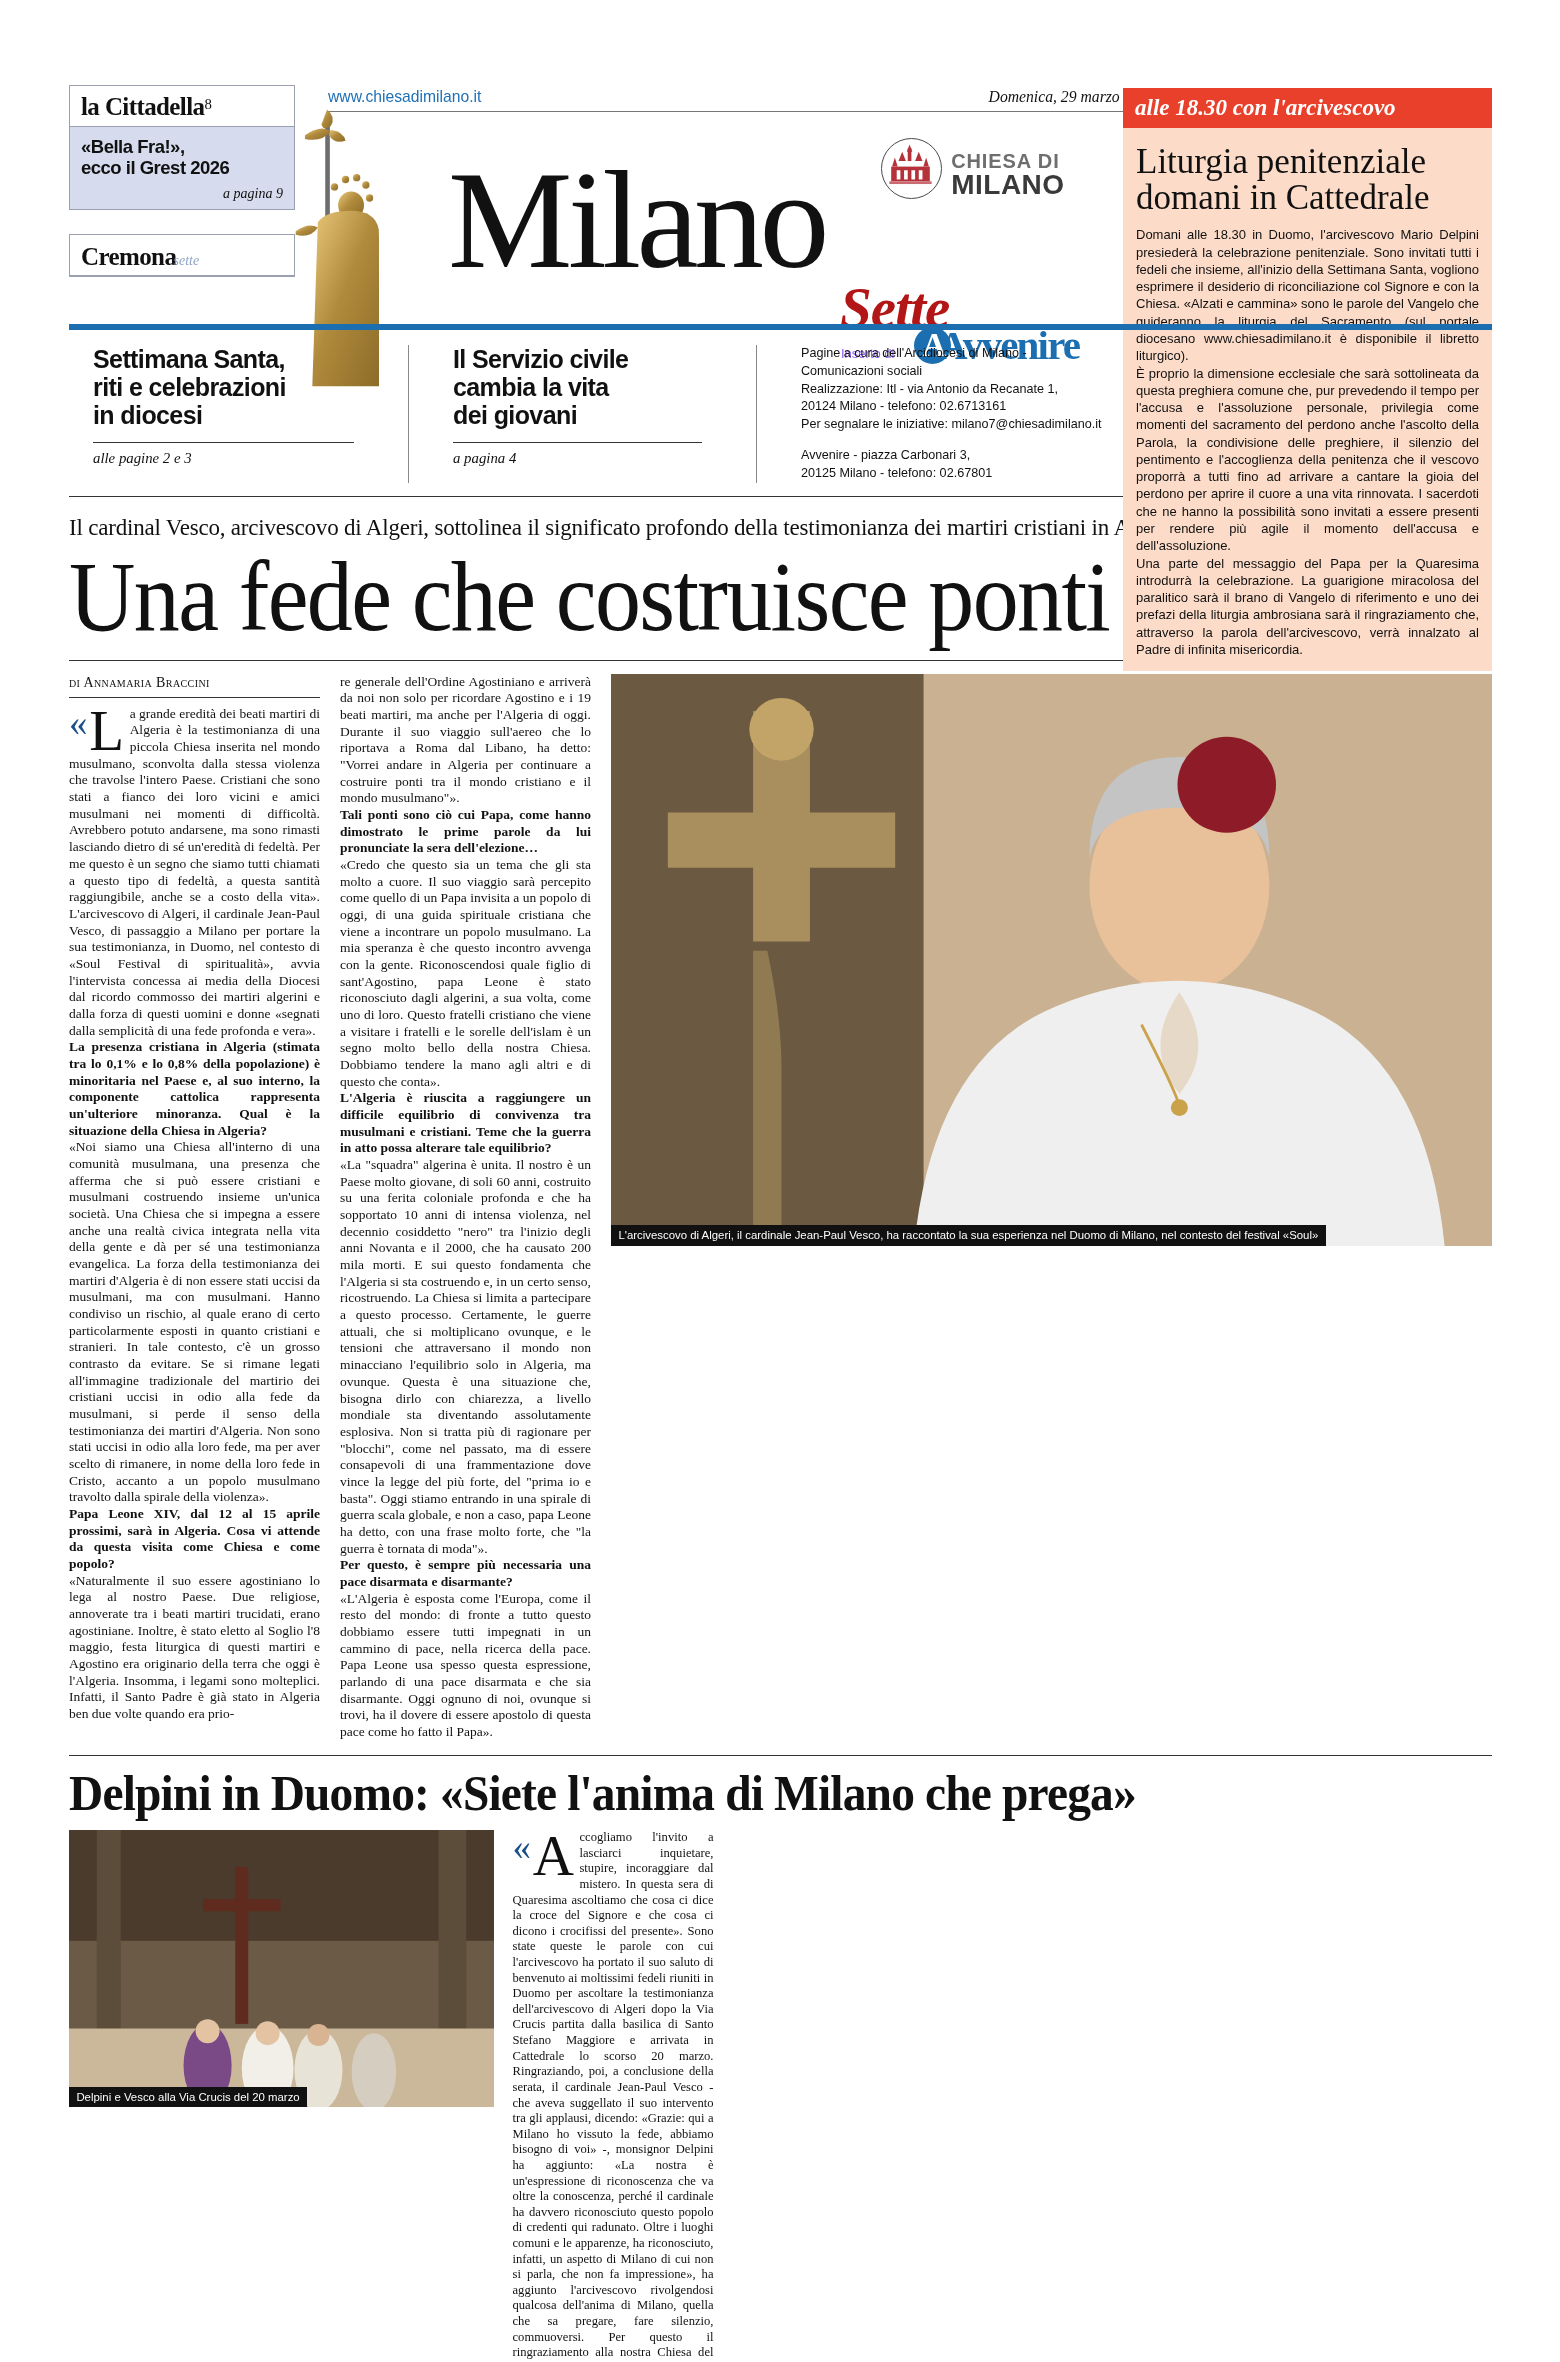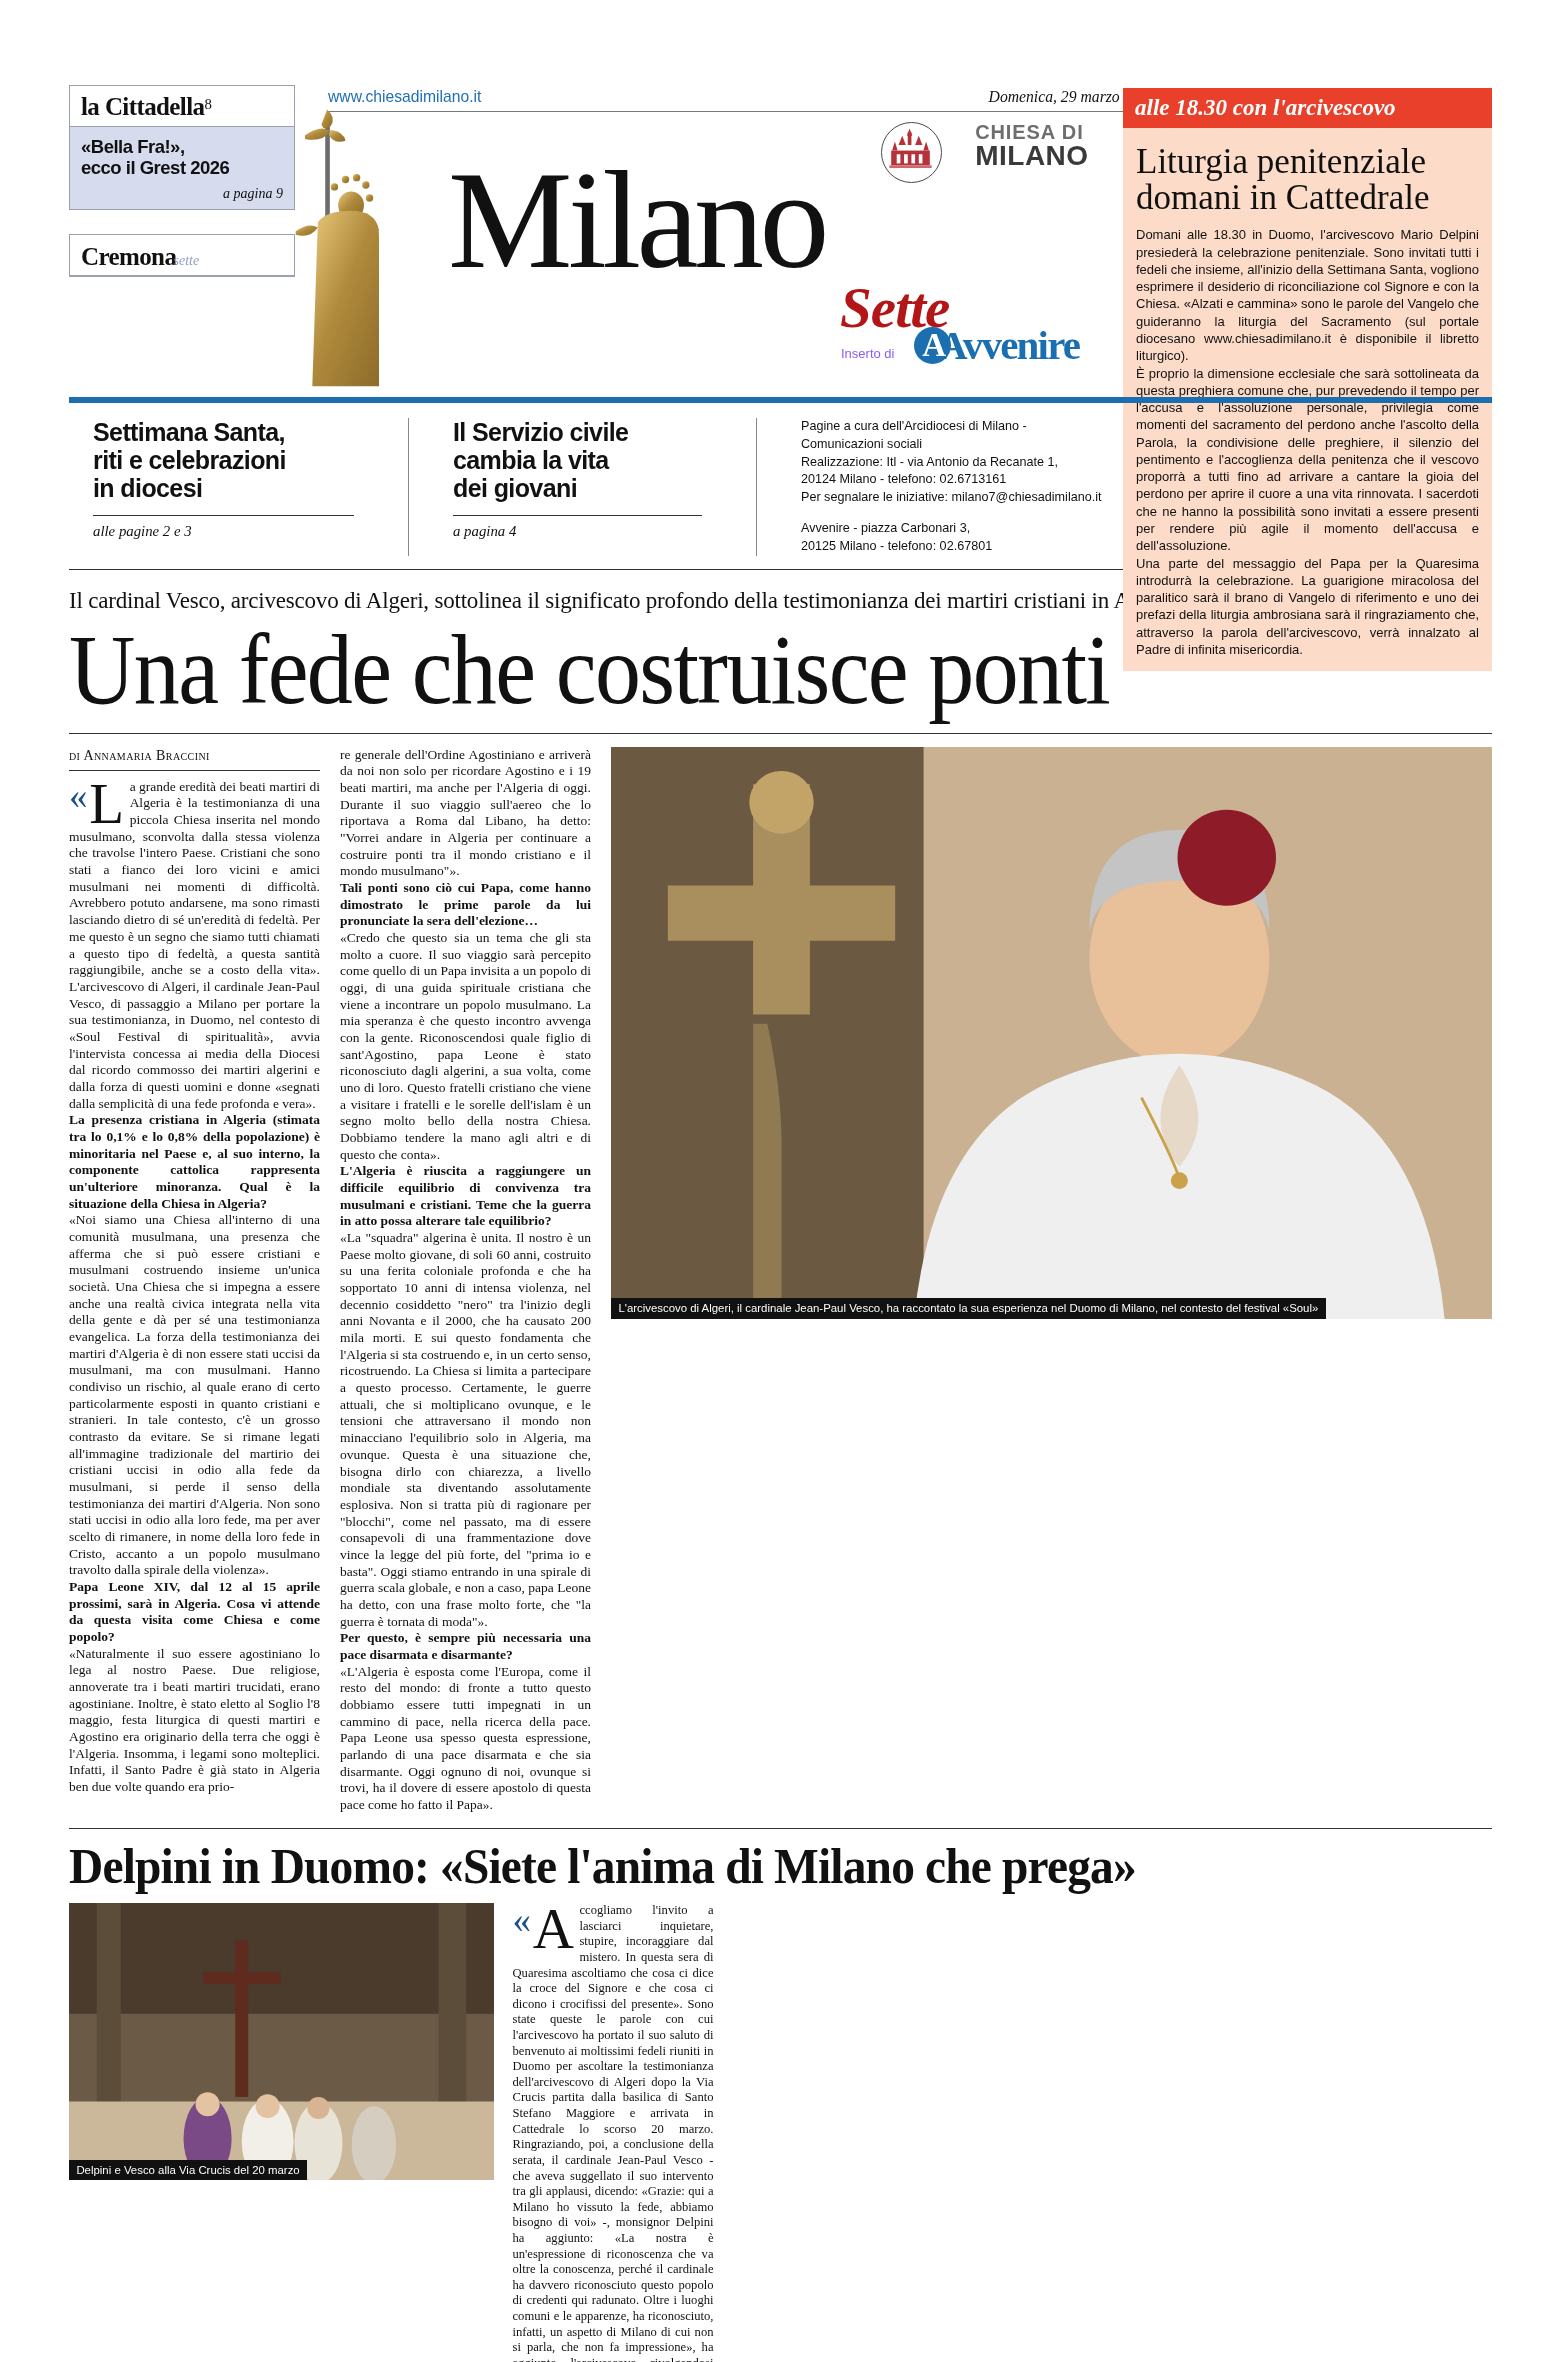--- a/index.html
+++ b/index.html
@@ -7,21 +7,21 @@
   body {
     width:1561px; height:2363px;
     background:#ffffff;
     font-family:"Liberation Serif", serif;
     color:#111;
     overflow:hidden;
   }
   .page { position:relative; width:1561px; height:2363px; padding:0; }
 
   
-  .masthead { position:relative; height:397px; padding:51px 69px 0 69px; }
+  .masthead { position:relative; height:324px; padding:51px 69px 0 69px; }
 
   .left-promos { position:absolute; left:69px; top:85px; width:226px; }
   .promo-box { border:1.4px solid #9aa0b0; margin-bottom:24px; }
   .promo-brand { background:#fff; padding:8.3px 11px 6.5px 11px; text-align:left;
       border-bottom:1.4px solid #9aa0b0; }
   .promo-brand .bname { font-family:"Liberation Serif", serif; font-weight:700;
       font-size:25px; letter-spacing:-0.6px; line-height:1; }
   .promo-brand .bmark { font-size:14.8px; vertical-align:super; }
   .promo-brand .bsub { font-family:"Liberation Serif", serif; font-style:italic;
       color:#8fa3c4; font-size:14px; margin-left:-2.8px; }
@@ -45,21 +45,21 @@
       font-size:13px; color:#8b5cf6; }
   .np-avvenire { position:absolute; left:637px; top:210px; }
   .avv-wrap { display:flex; align-items:center; }
   .avv-badge { width:37px; height:37px; border-radius:50%; background:#1b6fb0; display:inline-block;
       position:relative; margin-right:-13px; }
   .avv-badge:after { content:"A"; position:absolute; left:8.3px; top:0px; color:#fff;
       font-family:"Liberation Serif", serif; font-weight:700; font-size:33px; }
   .avv-text { font-family:"Liberation Serif", serif; font-weight:700; font-size:41px;
       color:#1b6fb0; letter-spacing:-1.8px; }
 
-  .cdm-logo { position:absolute; left:881px; top:122px; display:flex; align-items:flex-start;gap:24px; }
+  .cdm-logo { position:absolute; left:881px; top:138px; display:flex; align-items:flex-end; }
   .cdm-mark { width:61px; height:61px; border-radius:50%; border:1.8px solid #4a4a4a;
       position:relative; overflow:hidden; background:#fff; margin-right:9.2px; }
   .cdm-text { font-family:"Liberation Sans", sans-serif; line-height:1.0; }
   .cdm-text .l1 { font-size:20px; font-weight:700; color:#6e6e6e; letter-spacing:0.9px; }
   .cdm-text .l2 { font-size:28px; font-weight:700; color:#3a3a3a; letter-spacing:0.5px; }
 
   .statue { position:absolute; left:277px; top:102px; width:102px; height:286px; }
 
   
   .rightbox { position:absolute; right:69px; top:88px; width:369px;

